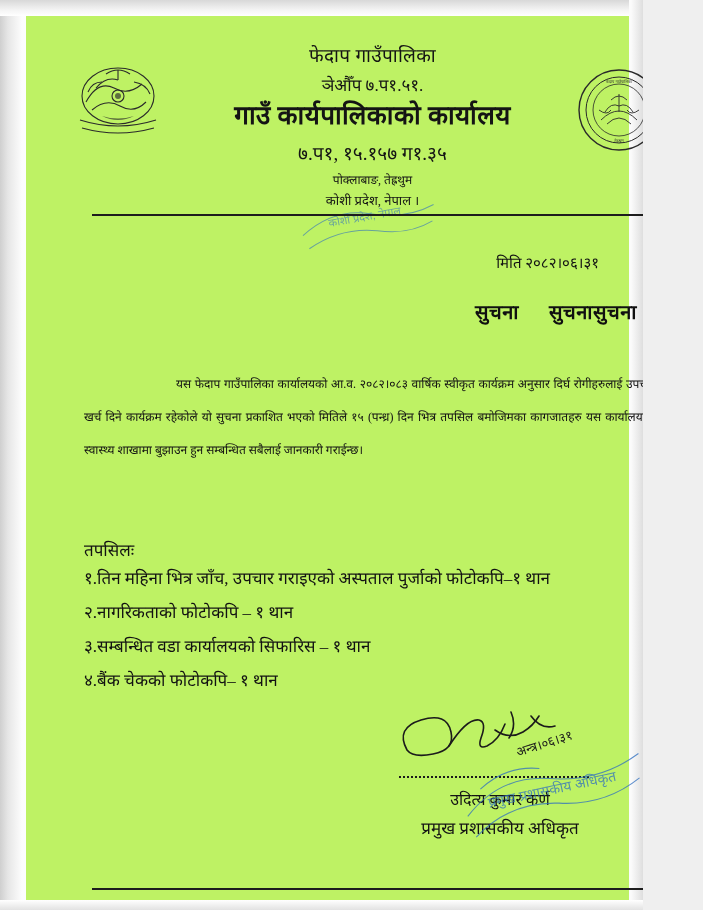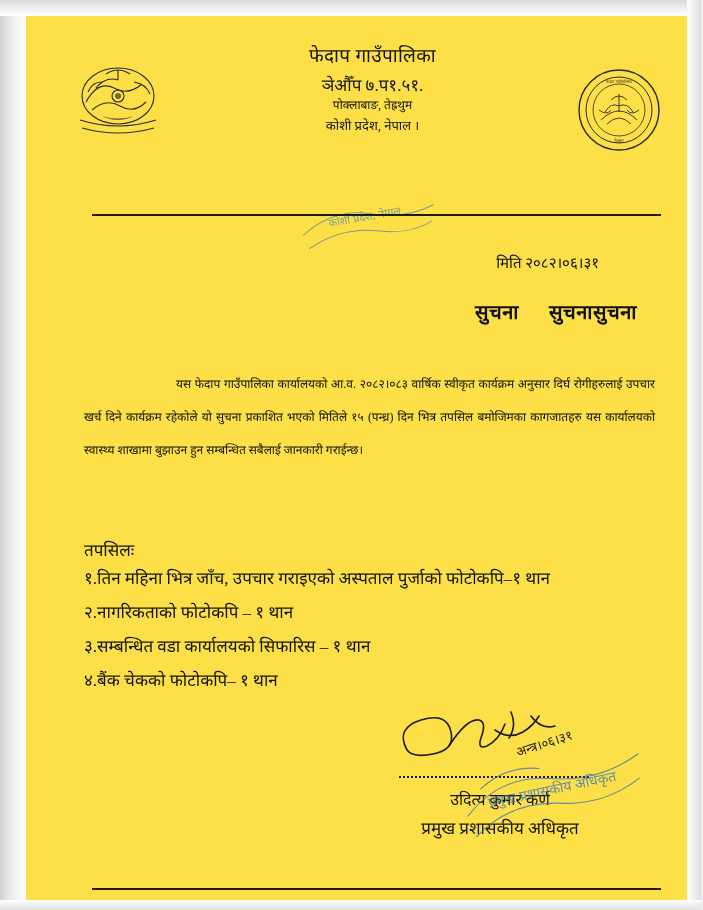--- a/index.html
+++ b/index.html
@@ -7,23 +7,23 @@
     padding: 0;
   }
   body {
     width: 703px;
     height: 910px;
     background: #efefef;
     font-family: "Liberation Serif", serif;
   }
   .page {
     position: relative;
-    width: 701px;
+    width: 643px;
     height: 910px;
-    background: #fde047;
+    background: #bef264;
     overflow: hidden;
   }
   
   .scan-edge-left {
     position: absolute;
     left: 0; top: 0;
     width: 26px; height: 910px;
     background: linear-gradient(to right, #cfcfcf 0px, #e6e6e6 8px, #fdfdfd 22px);
   }
   .scan-edge-top {
@@ -316,20 +316,22 @@
           <g fill="#2a2a2a" font-size="4" font-family="'Liberation Sans', sans-serif">
             <text x="42" y="15" text-anchor="middle">फेदाप गाउँपालिका</text>
             <text x="42" y="74" text-anchor="middle">तेह्रथुम</text>
           </g>
         </svg>
       </div>
 
       <div class="header-text">
         <div class="line-1">फेदाप गाउँपालिका</div>
         <div class="line-2">ञेऔँप ७.प१.५१.</div>
+        <div class="line-3">गाउँ कार्यपालिकाको कार्यालय</div>
+        <div class="line-4">७.प१, १५.१५७ ग१.३५</div>
         <div class="line-5">पोक्लाबाङ, तेह्रथुम</div>
         <div class="line-6">कोशी प्रदेश, नेपाल ।</div>
       </div>
     </div>
 
     <div class="stamp-2">
       <svg viewBox="0 0 150 60" width="150" height="60" aria-hidden="true">
         <g fill="none" stroke="#2f6fc0" stroke-width="1">
           <path d="M8 30 q34 -22 70 -10 q34 12 64 2"></path>
           <path d="M12 44 q34 -16 70 -6 q30 10 56 0"></path>

